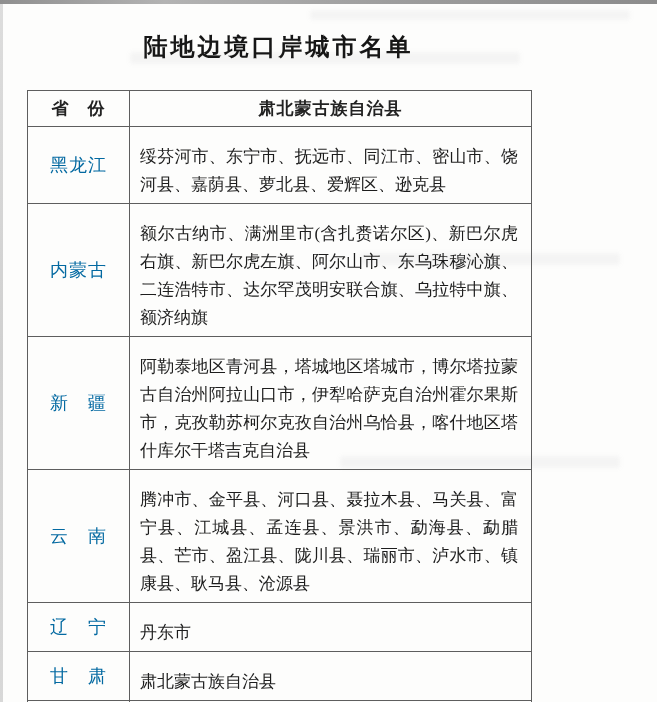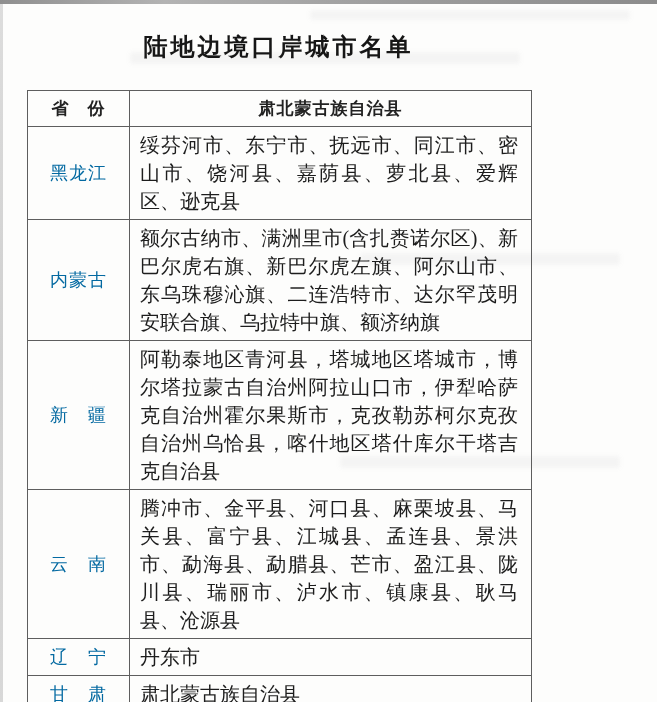--- a/index.html
+++ b/index.html
@@ -63,23 +63,23 @@
   .col-province { width: 93px; }
   .province-cell {
     text-align: center;
     font-size: 18px;
     letter-spacing: 1px;
     padding: 4px 2px;
     vertical-align: middle;
     color: #0369a1;
   }
   .cities-cell {
-    font-size: 20px;
+    font-size: 17px;
     line-height: 28px;
-    padding: 4px 13px 4px 10px;
+    padding: 16px 13px 4px 10px;
     text-align: justify;
     text-justify: inter-ideograph;
     vertical-align: middle;
     color: #1d1d1d;
   }
 </style>
 </head>
 <body>
 
 <div class="scan-top"></div>
@@ -107,21 +107,21 @@
         <tr>
           <td class="province-cell">内蒙古</td>
           <td class="cities-cell">额尔古纳市、满洲里市(含扎赉诺尔区)、新巴尔虎右旗、新巴尔虎左旗、阿尔山市、东乌珠穆沁旗、二连浩特市、达尔罕茂明安联合旗、乌拉特中旗、额济纳旗</td>
         </tr>
         <tr>
           <td class="province-cell">新　疆</td>
           <td class="cities-cell">阿勒泰地区青河县，塔城地区塔城市，博尔塔拉蒙古自治州阿拉山口市，伊犁哈萨克自治州霍尔果斯市，克孜勒苏柯尔克孜自治州乌恰县，喀什地区塔什库尔干塔吉克自治县</td>
         </tr>
         <tr>
           <td class="province-cell">云　南</td>
-          <td class="cities-cell">腾冲市、金平县、河口县、麻栗坡县、马关县、富宁县、江城县、孟连县、景洪市、勐海县、勐腊县、芒市、盈江县、陇川县、瑞丽市、泸水市、镇康县、耿马县、沧源县</td>
+          <td class="cities-cell">腾冲市、金平县、河口县、聂拉木县、马关县、富宁县、江城县、孟连县、景洪市、勐海县、勐腊县、芒市、盈江县、陇川县、瑞丽市、泸水市、镇康县、耿马县、沧源县</td>
         </tr>
         <tr>
           <td class="province-cell">辽　宁</td>
           <td class="cities-cell">丹东市</td>
         </tr>
         <tr>
           <td class="province-cell">甘　肃</td>
           <td class="cities-cell">肃北蒙古族自治县</td>
         </tr>
         <tr>

